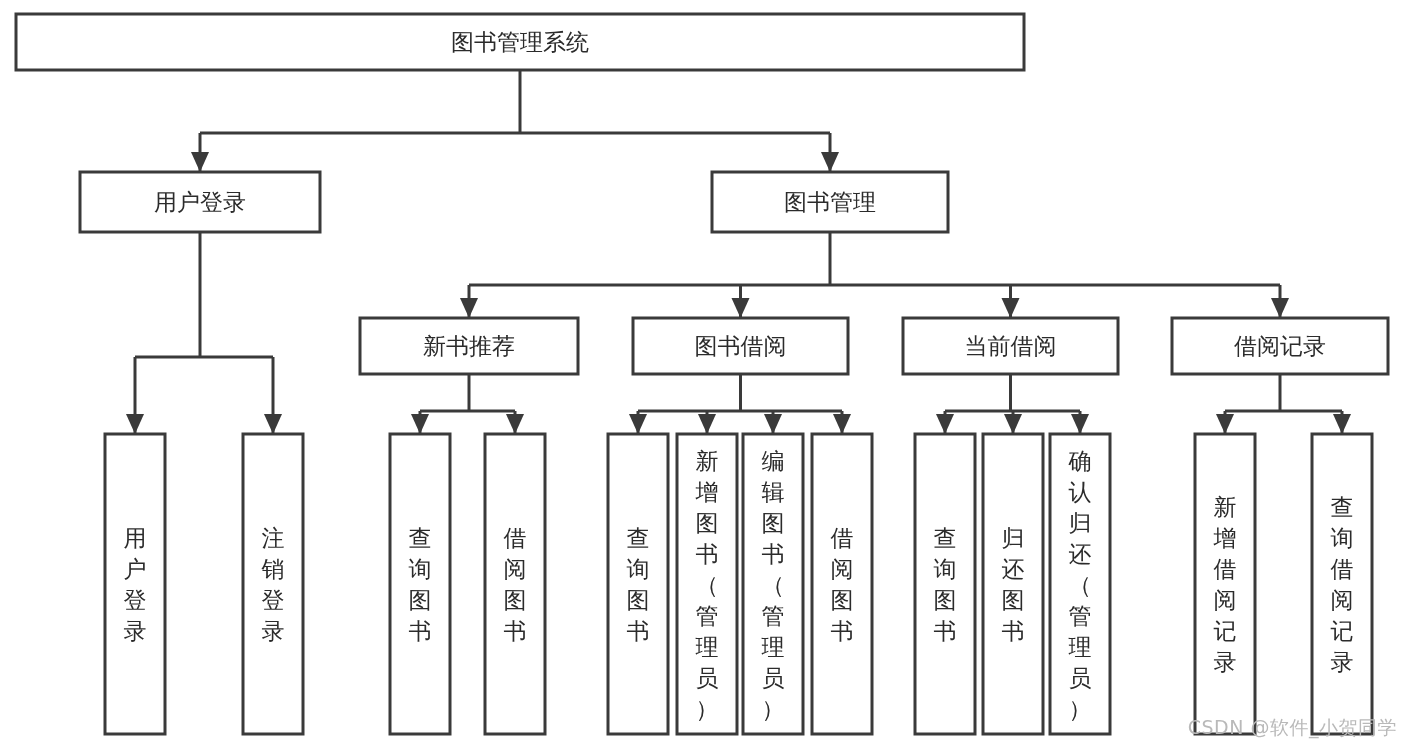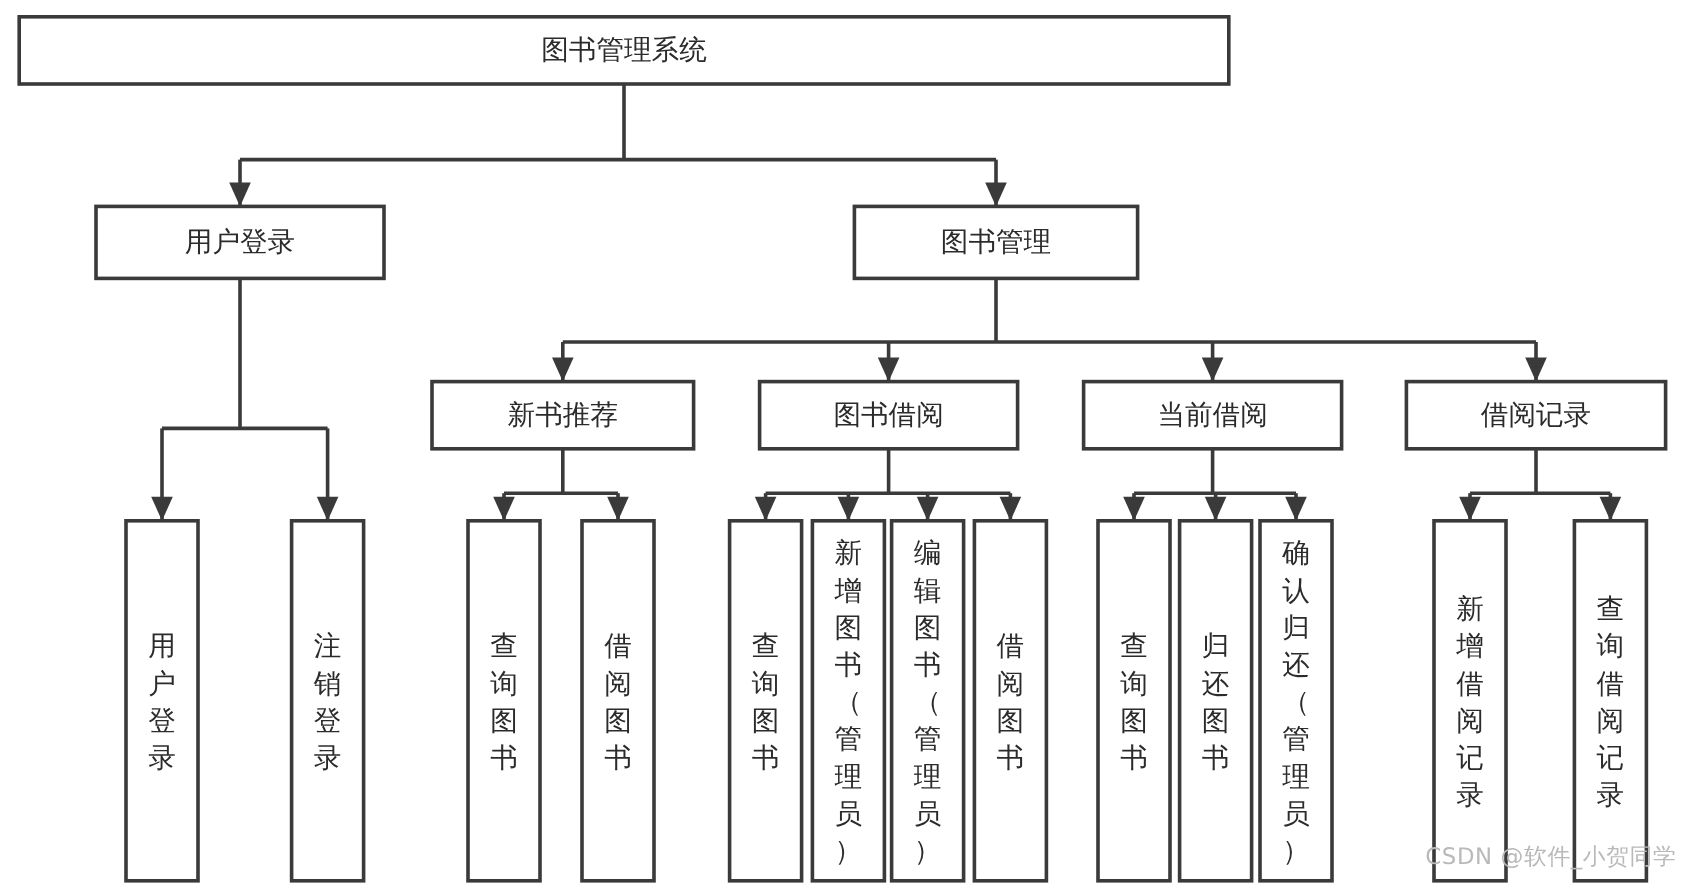--- a/index.html
+++ b/index.html
@@ -50,21 +50,21 @@
   }
   .node-label-v {
     font-family: "DejaVu Sans", "Liberation Sans", sans-serif;
     font-size: 23px;
     fill: #2b2b2b;
     text-anchor: middle;
   }
   .watermark {
     position: absolute;
     right: 8px;
-    bottom: 20px;
+    bottom: 6px;
     font-family: "DejaVu Sans", "Liberation Sans", sans-serif;
     font-size: 19px;
     color: #b9b9b9;
     letter-spacing: 0.5px;
     white-space: nowrap;
     pointer-events: none;
   }
 </style>
 </head>
 <body>

